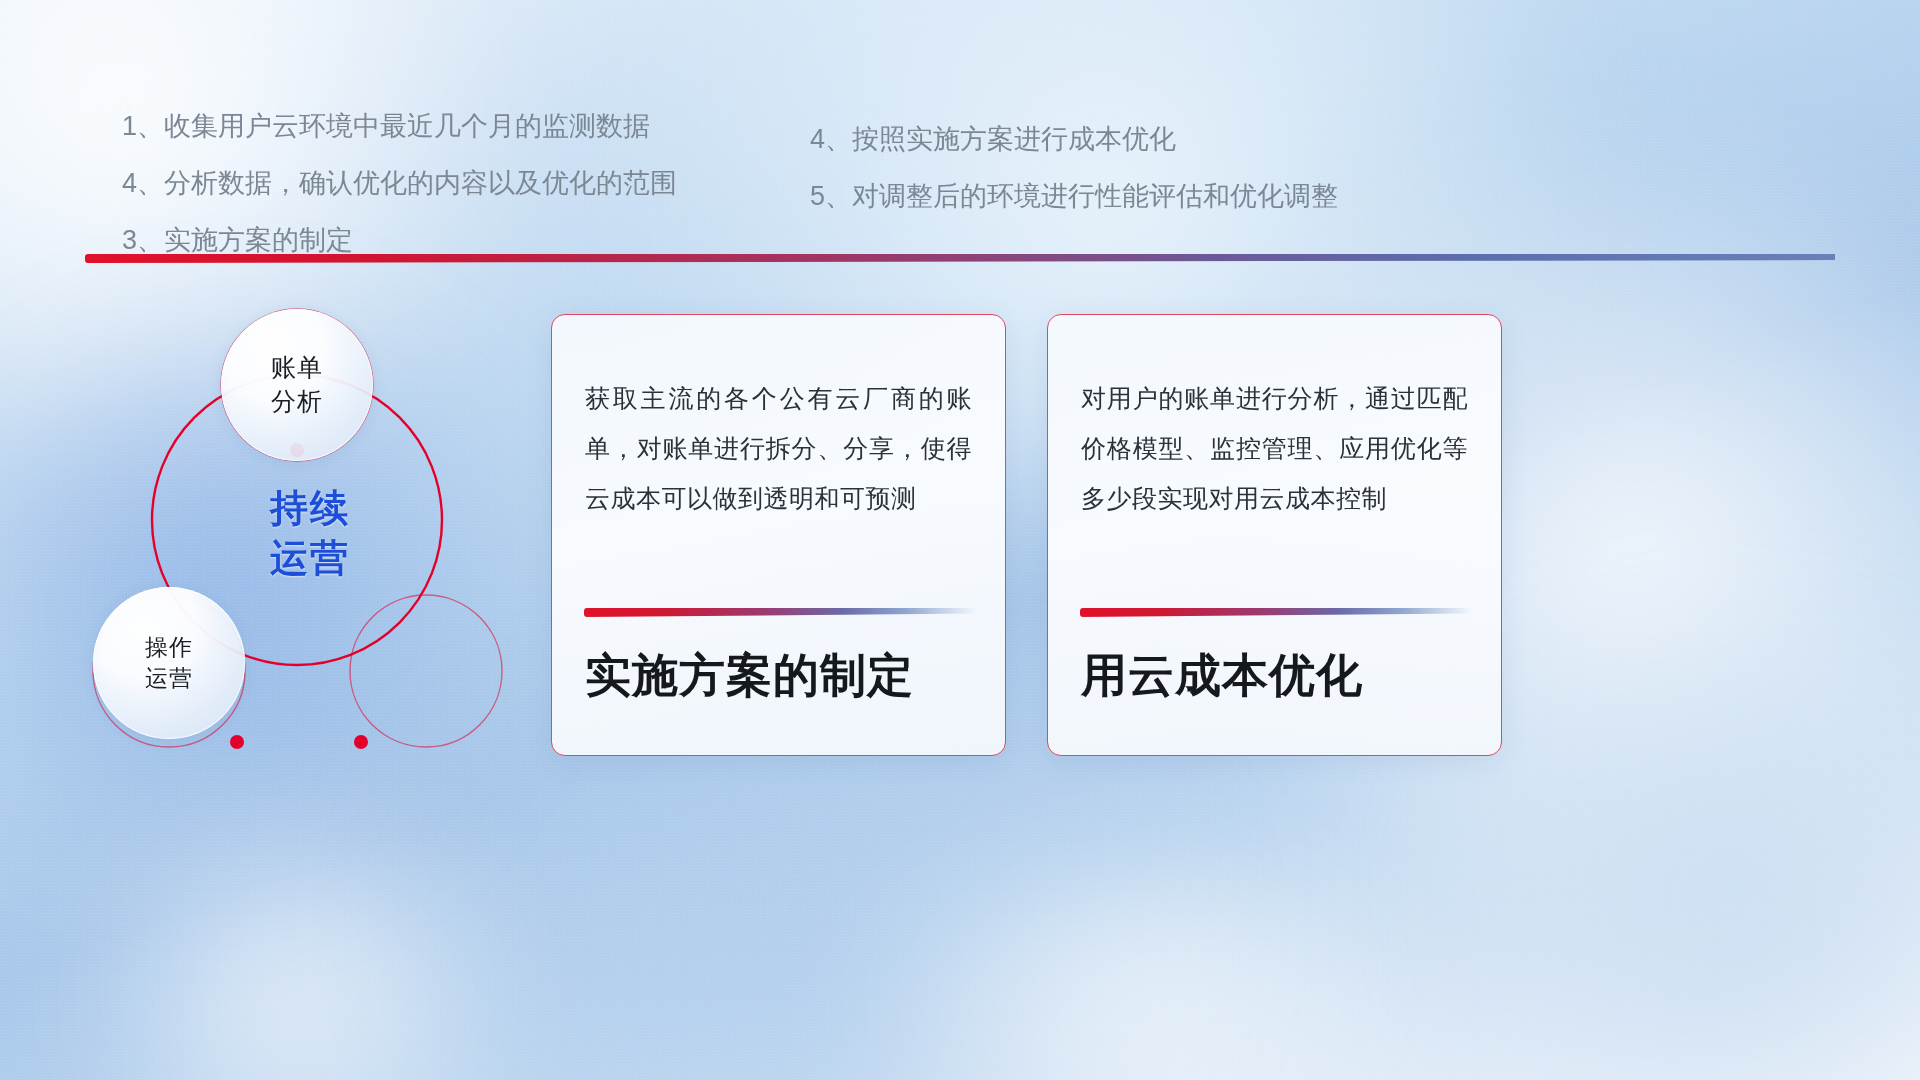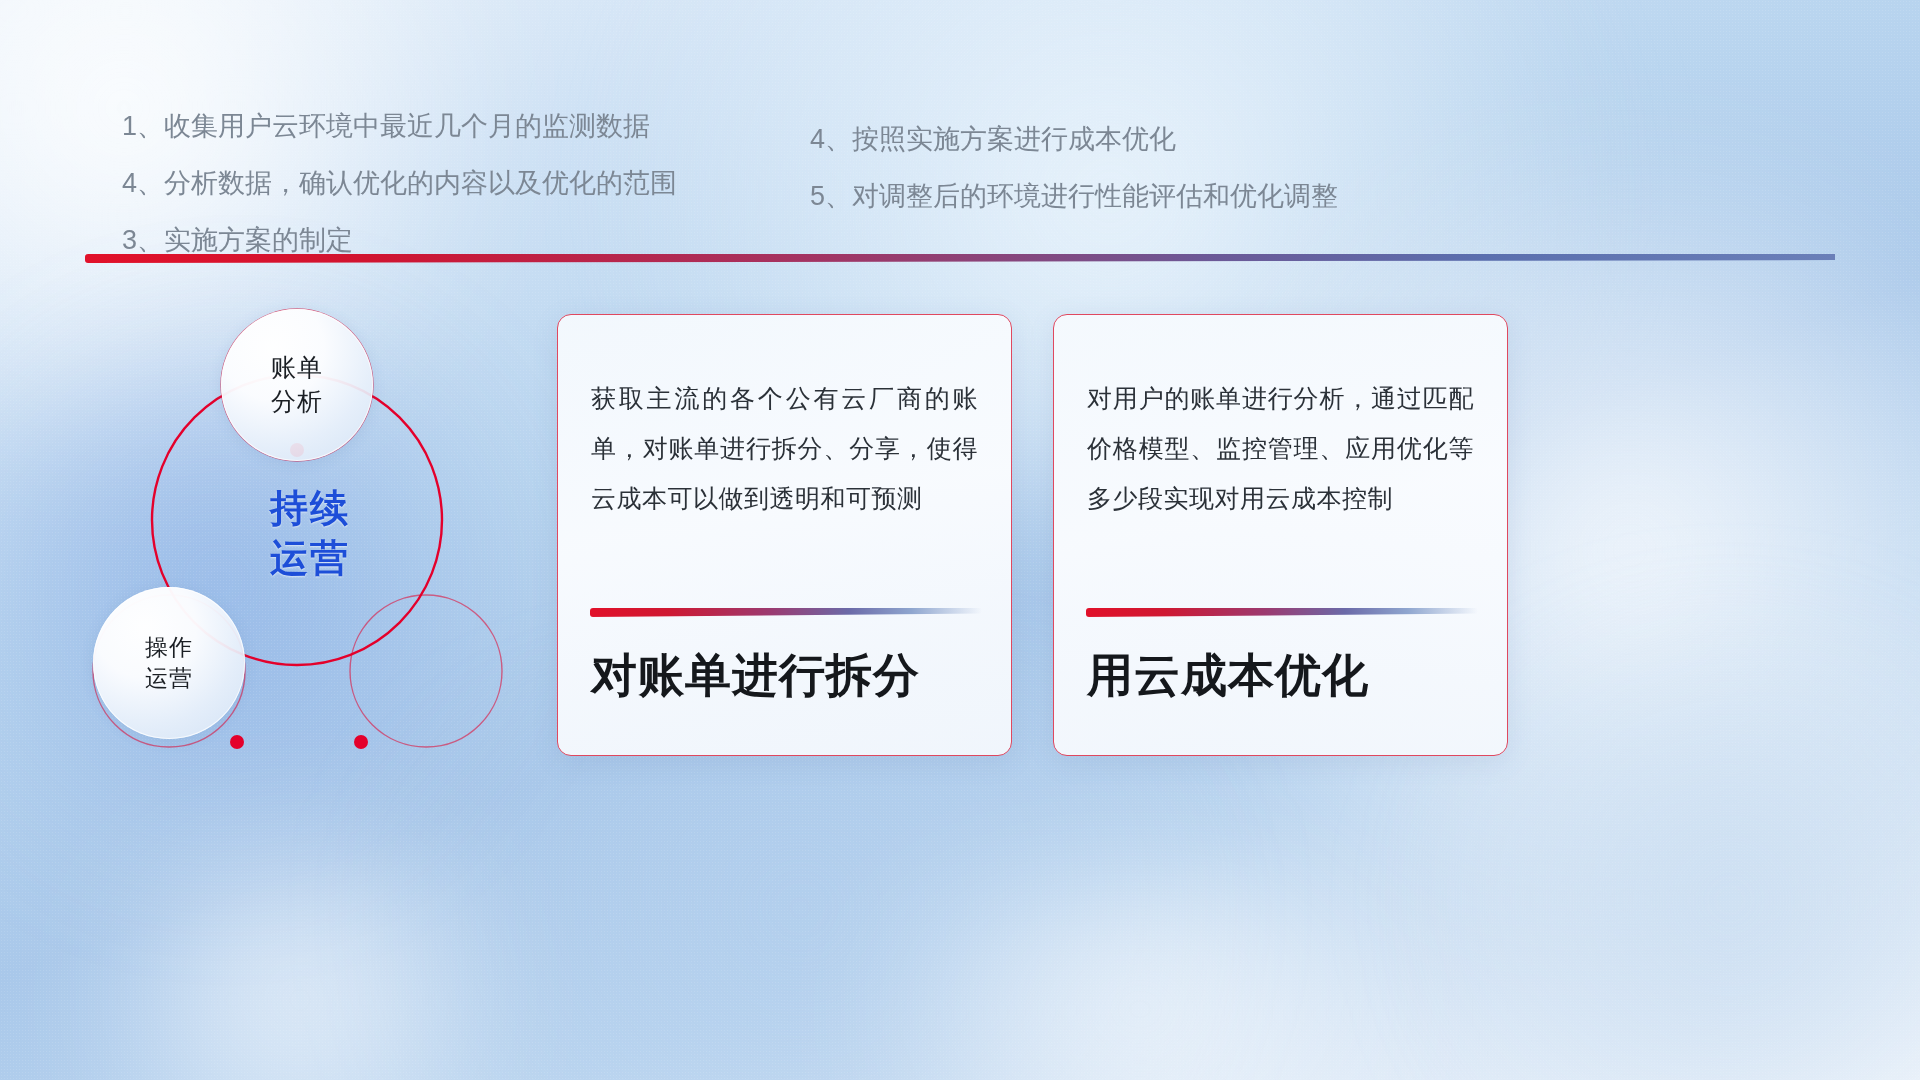--- a/index.html
+++ b/index.html
@@ -83,21 +83,20 @@
     text-shadow:0 1px 2px rgba(255,255,255,.6);
   }
 
   
   .card{
     position:absolute; top:314px; width:455px; height:442px;
     border:1.6px solid #e0485f; border-radius:14px;
     background:linear-gradient(170deg, rgba(246,250,254,.93) 0%, rgba(250,252,255,.96) 45%, rgba(244,248,253,.94) 100%);
     box-shadow:0 6px 26px rgba(90,125,175,.13);
     padding:58px 33px 0 33px;
-    margin-left:6px;
   }
   #card-1{ left:551px; }
   #card-2{ left:1047px; }
   .card-body{
     color:#2b3138; font-size:25px; line-height:2.0;
     text-align:justify; text-justify:inter-ideograph;
     letter-spacing:.5px;
   }
   .card-divider{
     position:absolute; left:32px; bottom:138px; width:392px; height:9px;
@@ -171,21 +170,21 @@
       <div>持续</div>
       <div>运营</div>
     </div>
   </div>
 
   <div class="card" id="card-1">
     <div class="card-body">获取主流的各个公有云厂商的账单，对账单进行拆分、分享，使得云成本可以做到透明和可预测</div>
     <div class="card-divider">
       <div class="bar"></div>
     </div>
-    <div class="card-title">对账单进行拆分</div>
+    <div class="card-title">实施方案的制定</div>
   </div>
 
   <div class="card" id="card-2">
     <div class="card-body">对用户的账单进行分析，通过匹配价格模型、监控管理、应用优化等多少段实现对用云成本控制</div>
     <div class="card-divider">
       <div class="bar"></div>
     </div>
     <div class="card-title">用云成本优化</div>
   </div>
 

